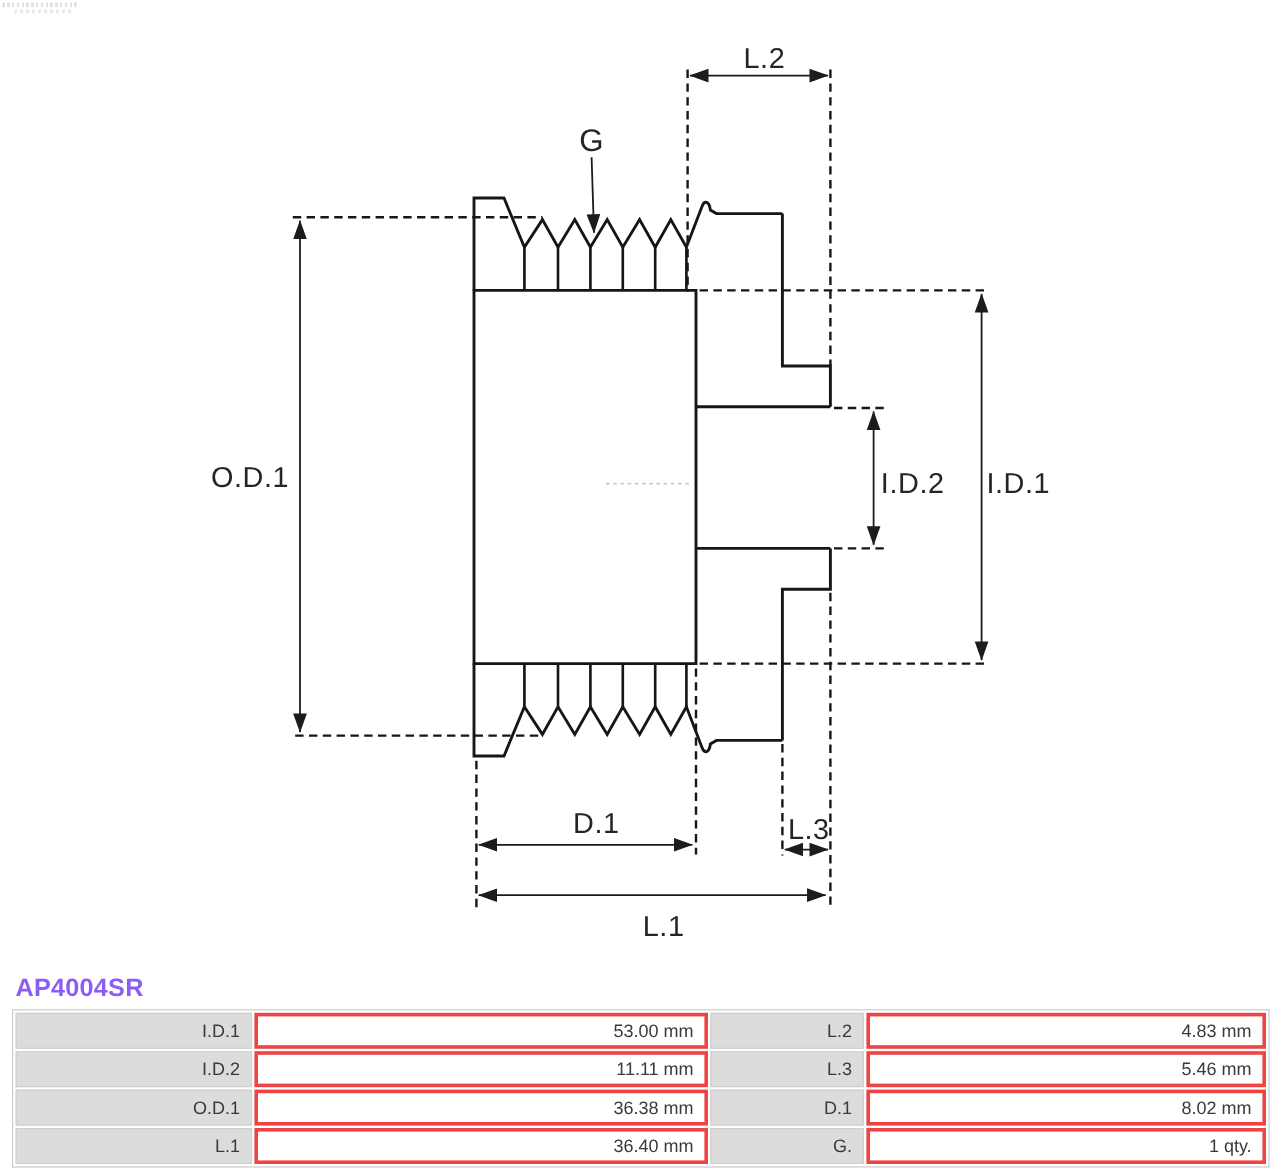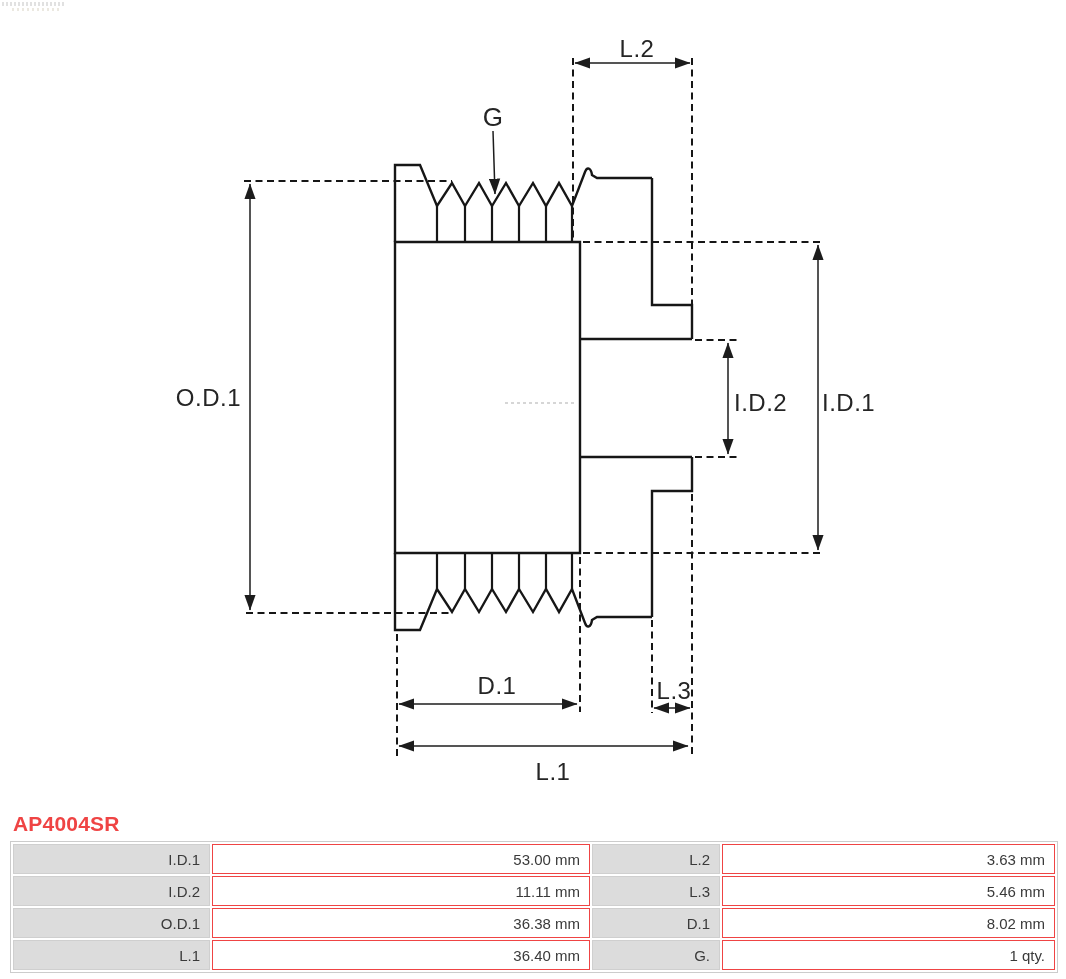--- a/index.html
+++ b/index.html
@@ -37,42 +37,42 @@
     font-size: 24px;
     fill: #252525;
     letter-spacing: 0.5px;
   }
   .dim-label.big { font-size: 26px; }
   .part-number {
     position: absolute;
     left: 13px; top: 812px;
     font-size: 21px;
     font-weight: 700;
-    color: #ef4444;
+    color: #8b5cf6;
     letter-spacing: 0.2px;
   }
   table.spec {
     position: absolute;
     left: 10px; top: 841px;
     width: 1046px;
     border-collapse: separate;
     border-spacing: 2px;
     border: 1px solid #cccccc;
     background: #ffffff;
     table-layout: fixed;
   }
   table.spec td {
     box-sizing: border-box;
     height: 30px;
     font-size: 15px;
     color: #3a3a3a;
     text-align: right;
     vertical-align: middle;
     padding: 0 9px;
-    border: 1px solid #ef4444;
+    border: 3px solid #ef4444;
     background: #ffffff;
     overflow: hidden;
     white-space: nowrap;
   }
   table.spec td.lbl {
     background: #dcdcdc;
     border: 1px solid #cfcfcf;
   }
 </style>
 </head>
@@ -143,21 +143,21 @@
       <col style="width:197px">
         <col style="width:378px">
         <col style="width:128px">
         <col style="width:333px">
     </colgroup>
     <tbody>
       <tr>
         <td class="lbl">I.D.1</td>
         <td>53.00 mm</td>
         <td class="lbl">L.2</td>
-        <td>3.63 mm</td>
+        <td>4.83 mm</td>
       </tr>
       <tr>
         <td class="lbl">I.D.2</td>
         <td>11.11 mm</td>
         <td class="lbl">L.3</td>
         <td>5.46 mm</td>
       </tr>
       <tr>
         <td class="lbl">O.D.1</td>
         <td>36.38 mm</td>

